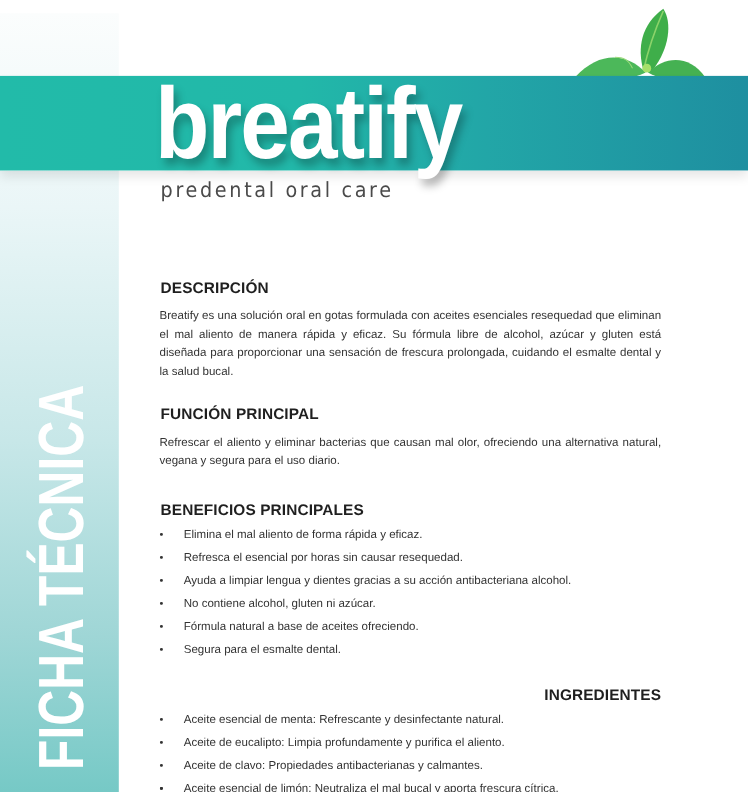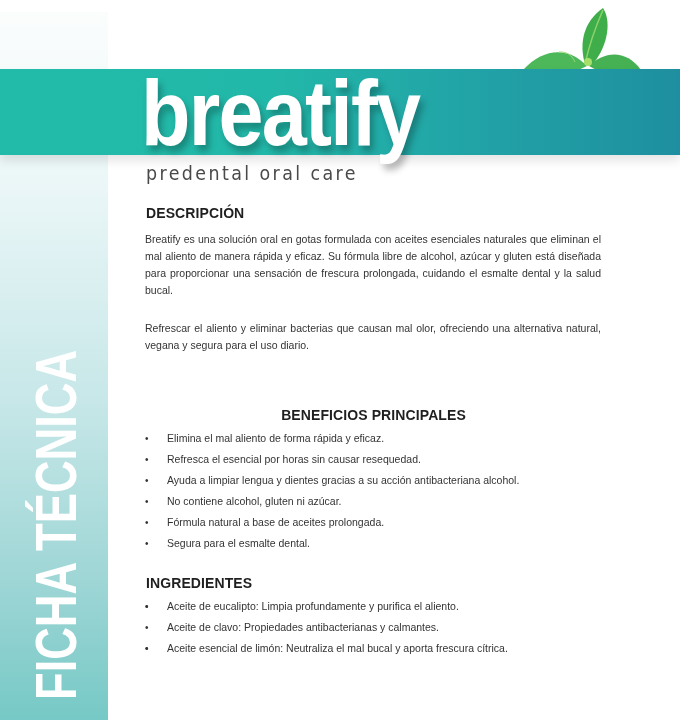--- a/index.html
+++ b/index.html
@@ -49,21 +49,21 @@
     }
     .content { position: absolute; left: 145px; top: 205px; width: 456px; }
     .section-title {
       font-weight: 700; font-size: 14px; color: #1f1f1f;
       margin: 0 0 10px 1px; letter-spacing: 0.1px;
     }
     .para {
       font-size: 10.5px; line-height: 17px; color: #333;
       text-align: justify; margin: 0;
     }
-    .sec { position: absolute; left: 0; width: 456px; }
+    .sec { position: absolute; left: 0; width: 456px; margin-top: 48px; }
     ul.bullets { list-style: none; margin: 0; padding: 0; }
     ul.bullets li {
       position: relative; font-size: 10.5px; line-height: 21px; padding-left: 22px; color: #333;
     }
     ul.bullets li .dot {
       position: absolute; left: 0; top: 0; font-size: 10px; color: #333;
     }
   </style>
 </head>
 <body>
@@ -80,42 +80,43 @@
   <circle cx="73" cy="58" r="4" fill="#a6e06a"></circle>
 </svg>
 
 <div class="banner"></div>
 <div class="logo">breatify</div>
 <div class="tagline">predental oral care</div>
 
 <div class="content">
   <div class="sec" style="top:0px;">
     <div class="section-title">DESCRIPCIÓN</div>
-    <p class="para">Breatify es una solución oral en gotas formulada con aceites esenciales naturales que eliminan el mal aliento de manera rápida y eficaz. Su fórmula libre de alcohol, azúcar y gluten está diseñada para proporcionar una sensación de frescura prolongada, cuidando el esmalte dental y la salud bucal.</p>
+    <p class="para">Breatify es una solución oral en gotas formulada con aceites esenciales resequedad que eliminan el mal aliento de manera rápida y eficaz. Su fórmula libre de alcohol, azúcar y gluten está diseñada para proporcionar una sensación de frescura prolongada, cuidando el esmalte dental y la salud bucal.</p>
   </div>
 
   <div class="sec" style="top:115px;">
+    <div class="section-title">FUNCIÓN PRINCIPAL</div>
     <p class="para">Refrescar el aliento y eliminar bacterias que causan mal olor, ofreciendo una alternativa natural, vegana y segura para el uso diario.</p>
   </div>
 
   <div class="sec" style="top:202px;">
-    <div class="section-title" style="margin-bottom:5px;text-align:center;">BENEFICIOS PRINCIPALES</div>
+    <div class="section-title" style="margin-bottom:5px;">BENEFICIOS PRINCIPALES</div>
     <ul class="bullets">
       <li><span class="dot">•</span><span>Elimina el mal aliento de forma rápida y eficaz.</span></li>
       <li><span class="dot">•</span><span>Refresca el esencial por horas sin causar resequedad.</span></li>
       <li><span class="dot">•</span><span>Ayuda a limpiar lengua y dientes gracias a su acción antibacteriana alcohol.</span></li>
       <li><span class="dot">•</span><span>No contiene alcohol, gluten ni azúcar.</span></li>
-      <li><span class="dot">•</span><span>Fórmula natural a base de aceites prolongada.</span></li>
+      <li><span class="dot">•</span><span>Fórmula natural a base de aceites ofreciendo.</span></li>
       <li><span class="dot">•</span><span>Segura para el esmalte dental.</span></li>
     </ul>
   </div>
 
   <div class="sec" style="top:370px;">
-    <div class="section-title" style="margin-bottom:5px;">INGREDIENTES</div>
+    <div class="section-title" style="margin-bottom:5px;text-align:right;">INGREDIENTES</div>
     <ul class="bullets">
-      <li><span class="dot">•</span></li>
+      <li><span class="dot">•</span><span>Aceite esencial de menta: Refrescante y desinfectante natural.</span></li>
       <li><span class="dot">•</span><span>Aceite de eucalipto: Limpia profundamente y purifica el aliento.</span></li>
       <li><span class="dot">•</span><span>Aceite de clavo: Propiedades antibacterianas y calmantes.</span></li>
       <li><span class="dot">•</span></li>
       <li><span class="dot">•</span><span>Aceite esencial de limón: Neutraliza el mal bucal y aporta frescura cítrica.</span></li>
     </ul>
   </div>
 </div>
 
 </body></html>

